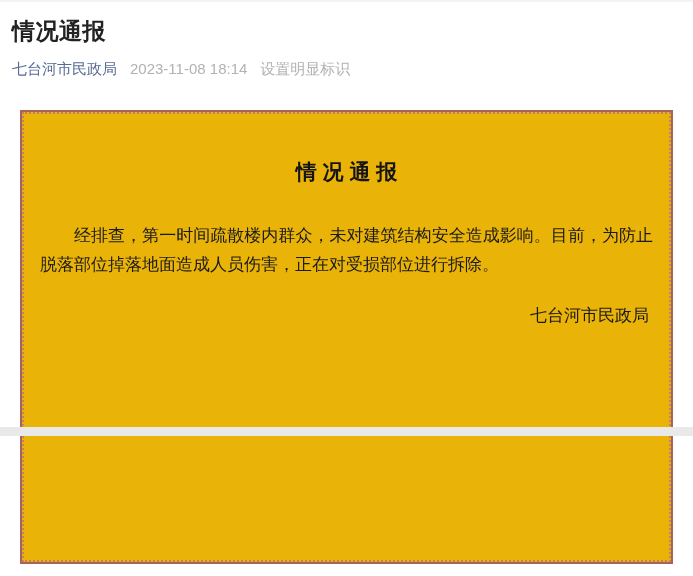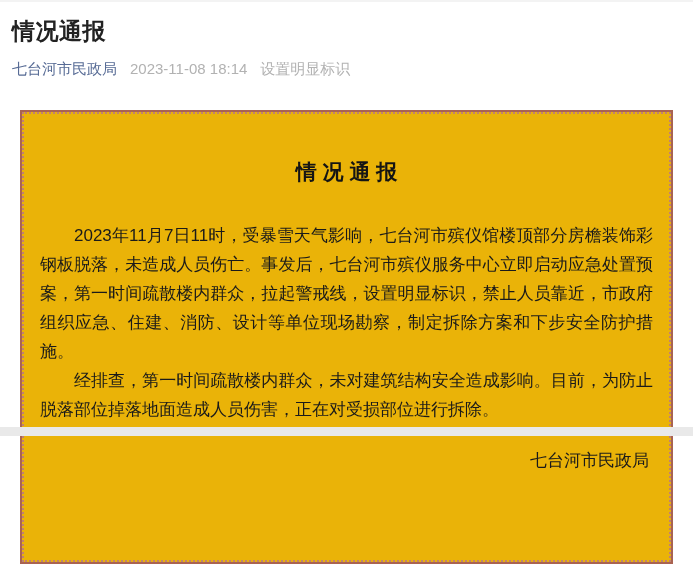--- a/index.html
+++ b/index.html
@@ -111,21 +111,20 @@
       <span class="meta-gray">2023-11-08 18:14</span>
       <span class="meta-gray">设置明显标识</span>
     </div>
   </div>
 
   <div class="notice-box">
     <div class="notice-inner">
       <h2 class="notice-title">情 况 通 报</h2>
 
       <div class="notice-body">
-        <p>2023年11月7日11时，受暴雪天气影响，七台河市殡仪馆楼顶部分房檐装饰彩钢板脱落，未造成人员伤亡。事发后，七台河市殡仪服务中心立即启动应急处置预案，第一时间疏散楼内群众，拉起警戒线，设置明显标识，禁止人员靠近，市政府组织应急、住建、消防、设计等单位现场勘察，制定拆除方案和下步安全防护措施。</p>
         <p>经排查，第一时间疏散楼内群众，未对建筑结构安全造成影响。目前，为防止脱落部位掉落地面造成人员伤害，正在对受损部位进行拆除。</p>
       </div>
 
       <div class="notice-sign">
         <div>七台河市民政局</div>
       </div>
     </div>
   </div>
 
   <div class="bottom-edge"></div>

